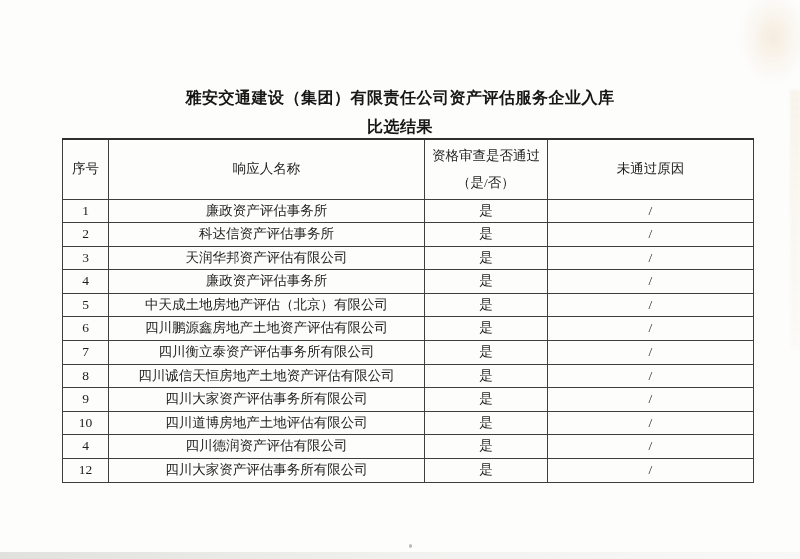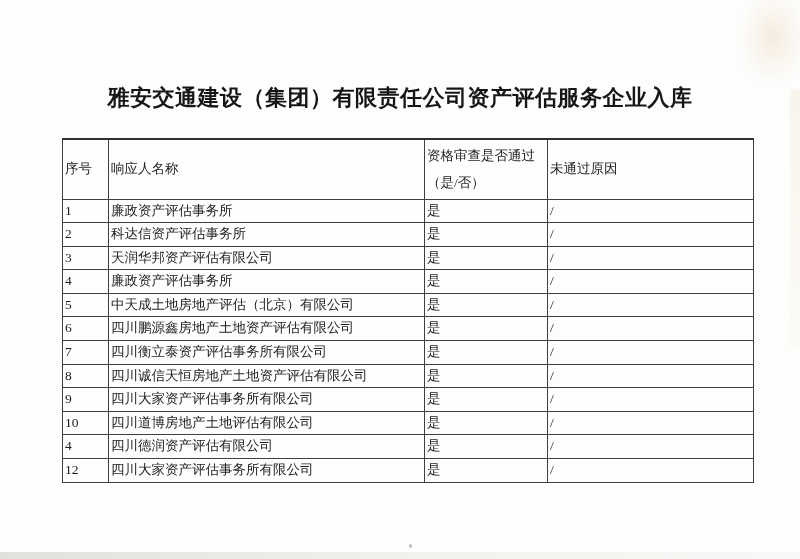--- a/index.html
+++ b/index.html
@@ -65,41 +65,41 @@
 
   
   .title-block {
     position: absolute;
     top: 83px;
     left: 0;
     width: 100%;
     text-align: center;
     color: #161616;
     font-weight: bold;
-    font-size: 22px;
+    font-size: 16px;
     line-height: 29px;
     letter-spacing: 0.5px;
   }
 
   
   table.doc-table {
     position: absolute;
     left: 62px;
     top: 138px;
     width: 691px;
     border-collapse: collapse;
     table-layout: fixed;
     color: #1d1d1d;
     border: 1.5px solid #2f2f2f;
     border-top-width: 2.5px;
   }
   .doc-table th,
   .doc-table td {
     border: 1px solid #3f3f3f;
-    text-align: left;
+    text-align: center;
     vertical-align: middle;
     font-size: 13.5px;
     font-weight: normal;
     padding: 0 2px;
     overflow: hidden;
     white-space: nowrap;
   }
   .doc-table thead th {
     height: 60px;
   }
@@ -115,20 +115,21 @@
 
 <div class="page">
 
   <div class="smudge-top-right"></div>
   <div class="streak-right-edge"></div>
   <div class="band-bottom"></div>
   <div class="speck-bottom"></div>
 
   <div class="title-block">
     <div>雅安交通建设（集团）有限责任公司资产评估服务企业入库</div>
+    <div>比选结果</div>
   </div>
 
   <table class="doc-table">
     <colgroup>
       <col style="width:46px">
       <col style="width:316px">
       <col style="width:123px">
       <col style="width:206px">
     </colgroup>
     <thead>

